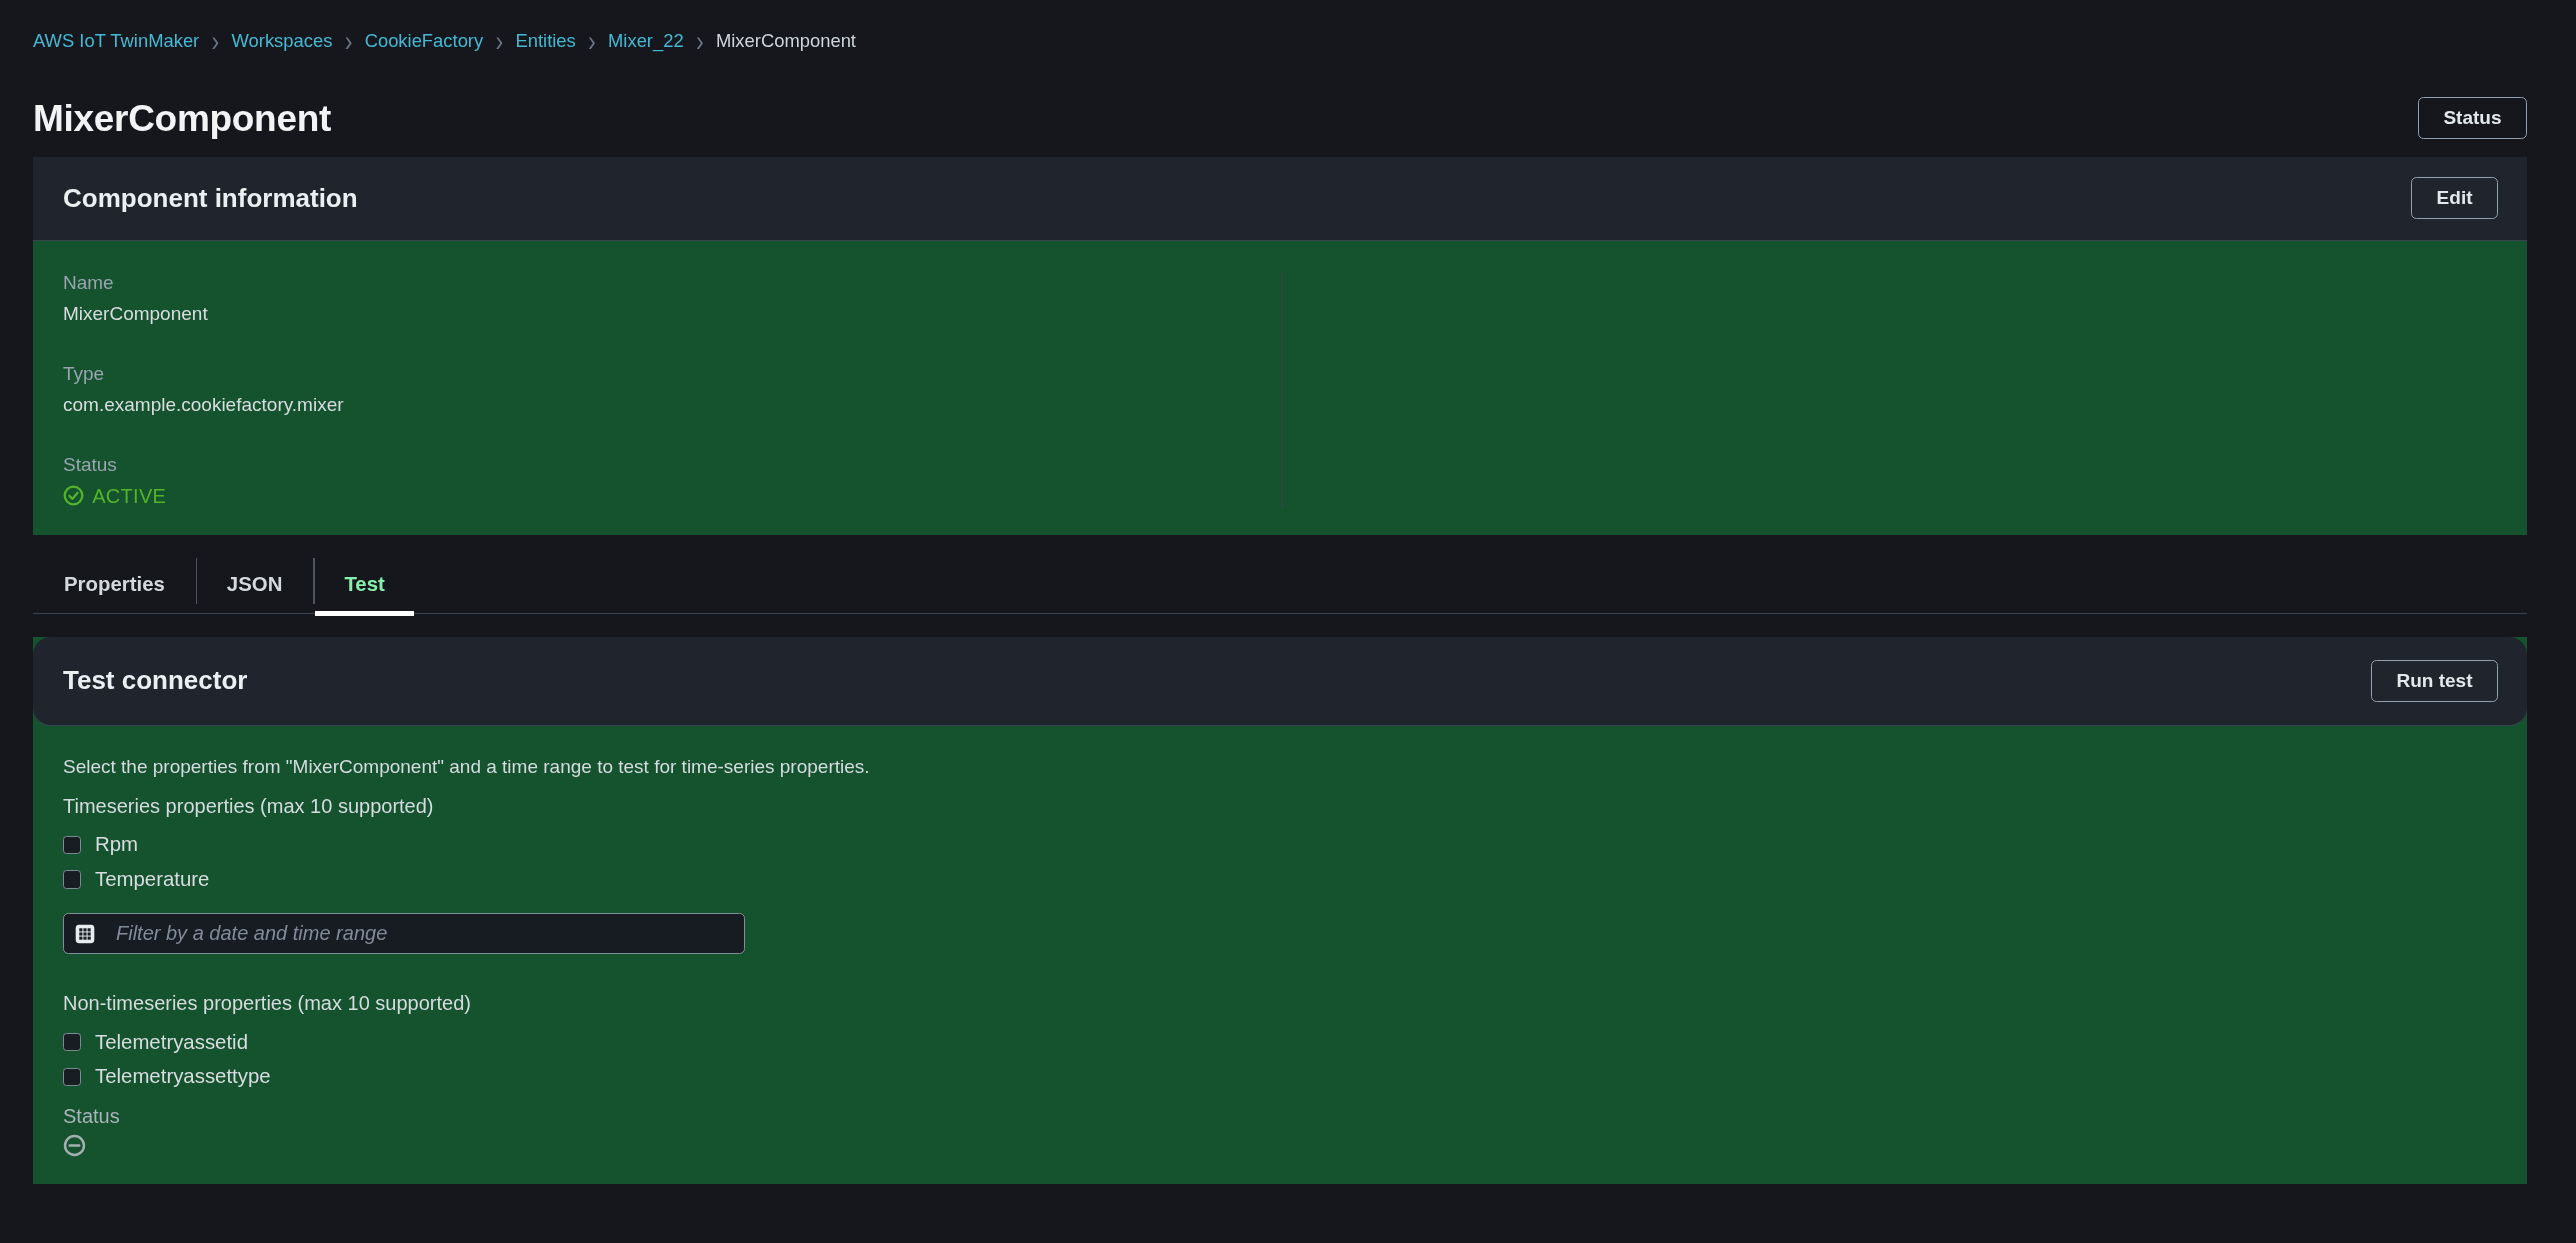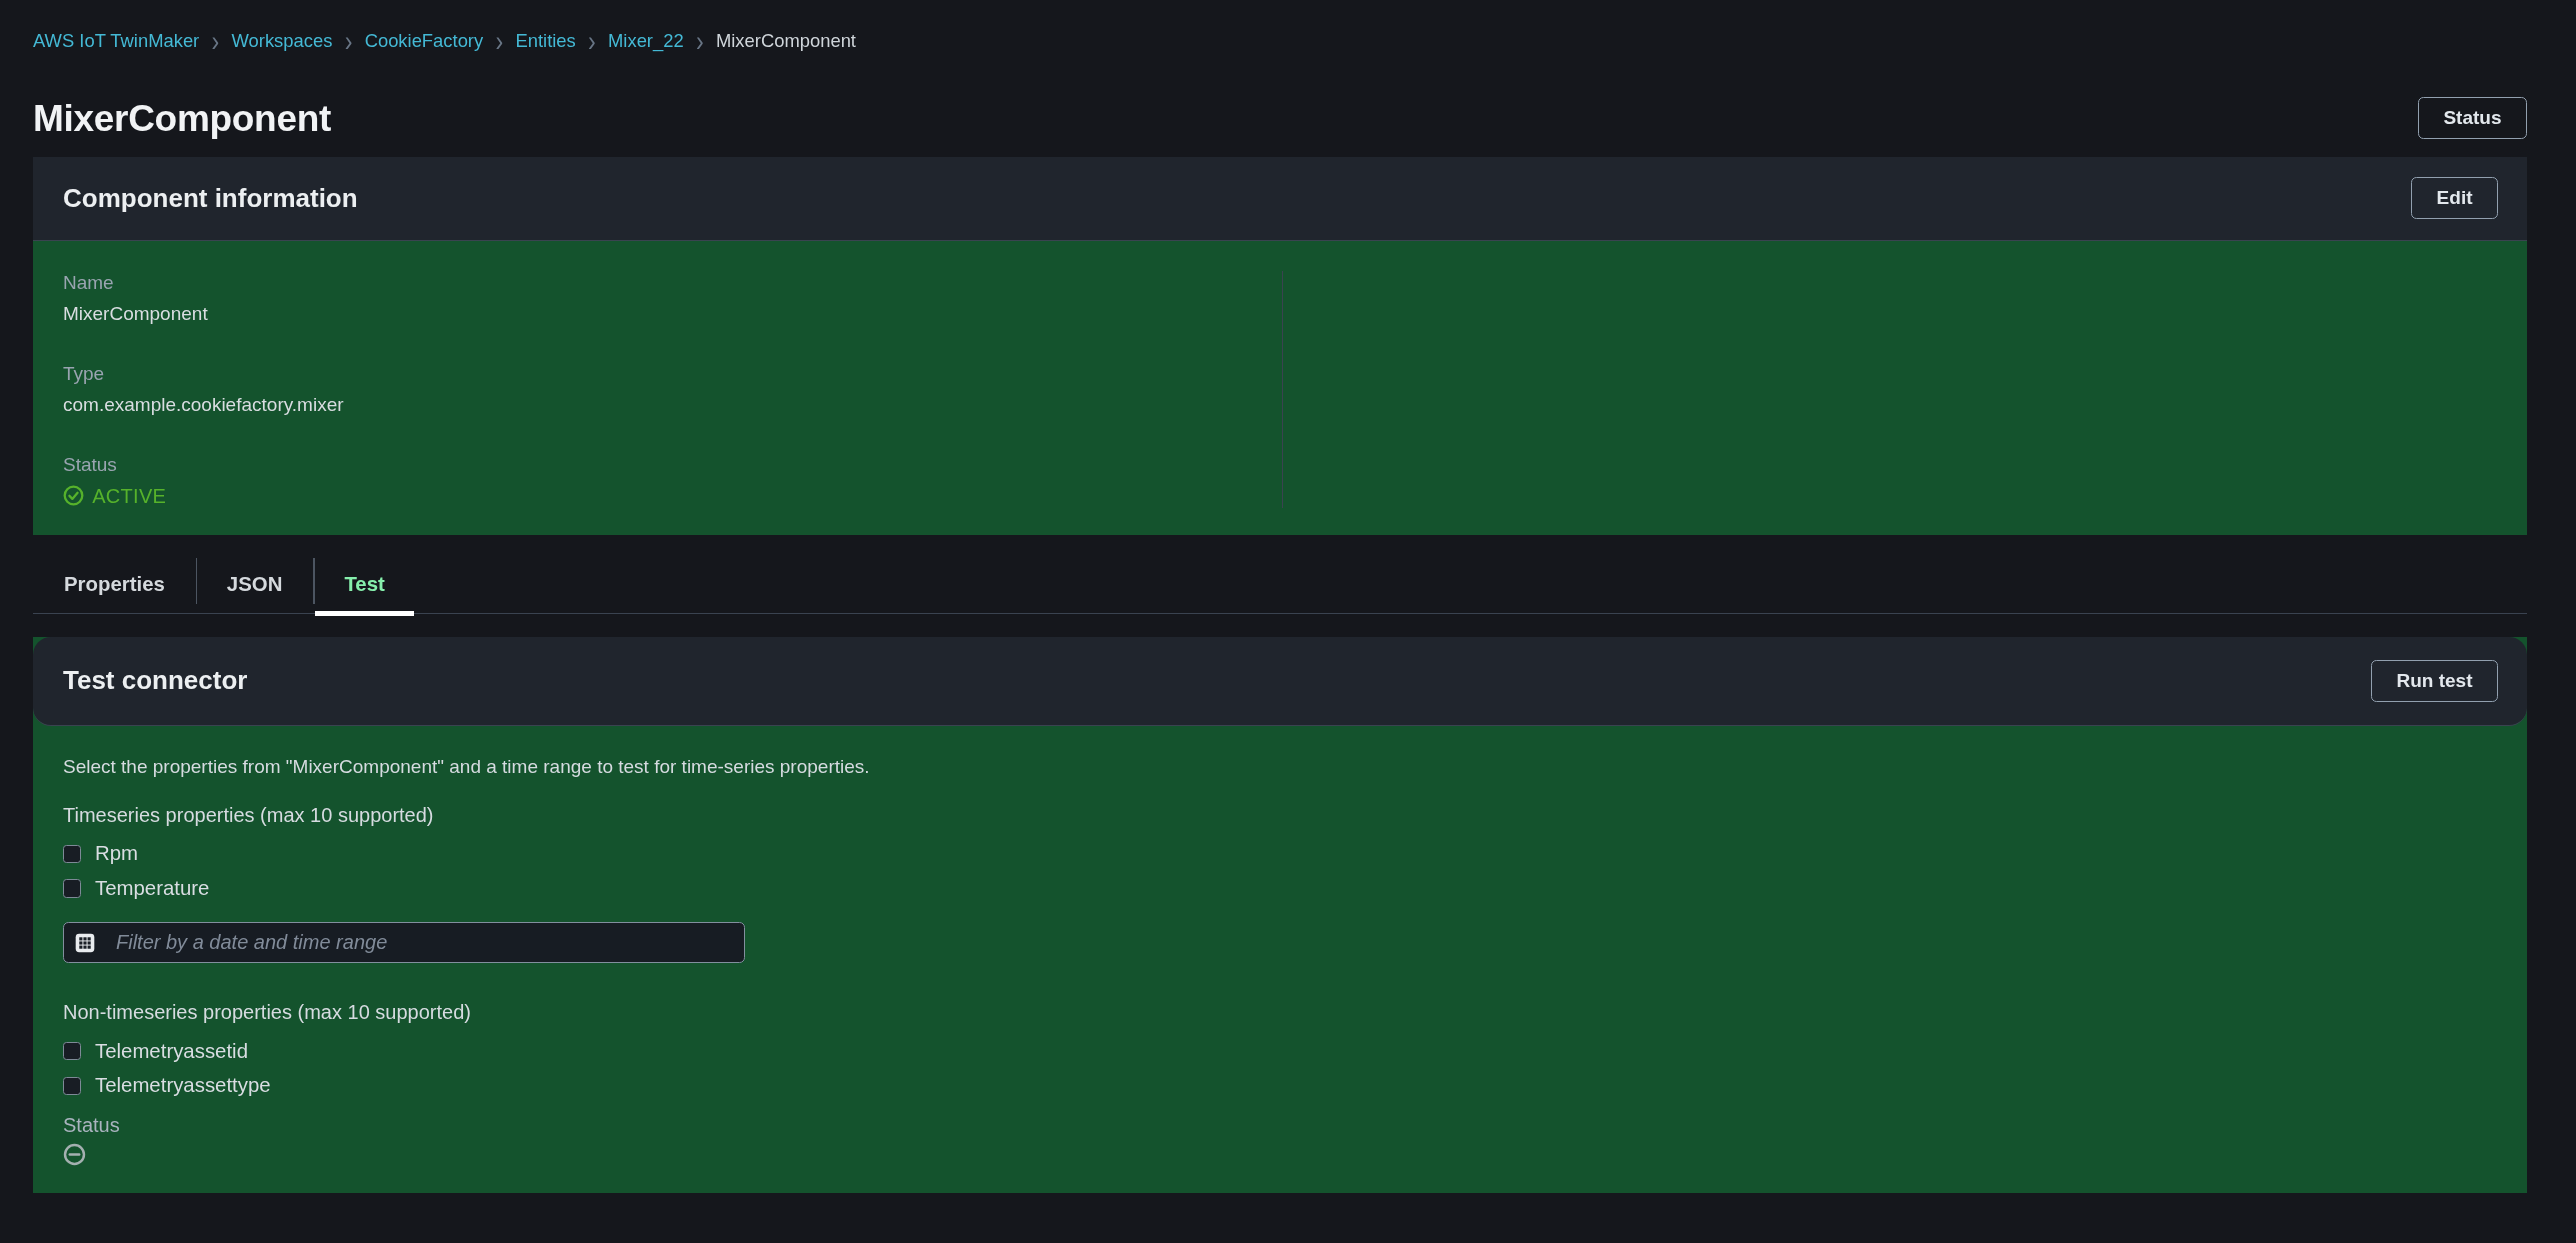--- a/index.html
+++ b/index.html
@@ -55,21 +55,21 @@
   .tabs { display:flex; align-items:stretch; height:59px; margin-top:20px; border-bottom:1.4px solid #3a4350; position:relative; }
   .tab { position:relative; display:flex; align-items:center; padding:0 31px; font-size:20.4px; font-weight:700; color:#d5d9dd; cursor:pointer; }
   .tab + .tab::before { content:""; position:absolute; left:0; top:2.7px; height:46px; width:1.4px; background:#4c5561; }
   .tab.active { color:#86efac; }
   .tab.active::after { content:""; position:absolute; left:1.4px; right:1.4px; bottom:-2.7px; height:4.8px; background:#ffffff; }
 
   
   .panel.test { margin-top:22.5px; }
   .panel-header.test-h { height:89px;border-radius:18px; }
   .desc { font-size:19px; color:#d6dbe0; line-height:22px; }
-  .group-label { font-size:20px; color:#d6dbe0; margin-top:26px; line-height:22px; }
+  .group-label { font-size:20px; color:#d6dbe0; margin-top:17px; line-height:22px; }
   .cb-row { display:flex; align-items:center; gap:13.6px; margin-top:11.6px; }
   .cb-row.first { margin-top:16.3px; }
   .checkbox {
     width:18.4px; height:18.4px; flex:none;
     border:1.7px solid #7e8a97; border-radius:3.4px; background:#181d24; cursor:pointer;
   }
   .cb-label { font-size:20.4px; color:#d9dde2; cursor:default; }
 
   .date-filter { position:relative; margin-top:22.5px; width:610px; }
   .date-input {

